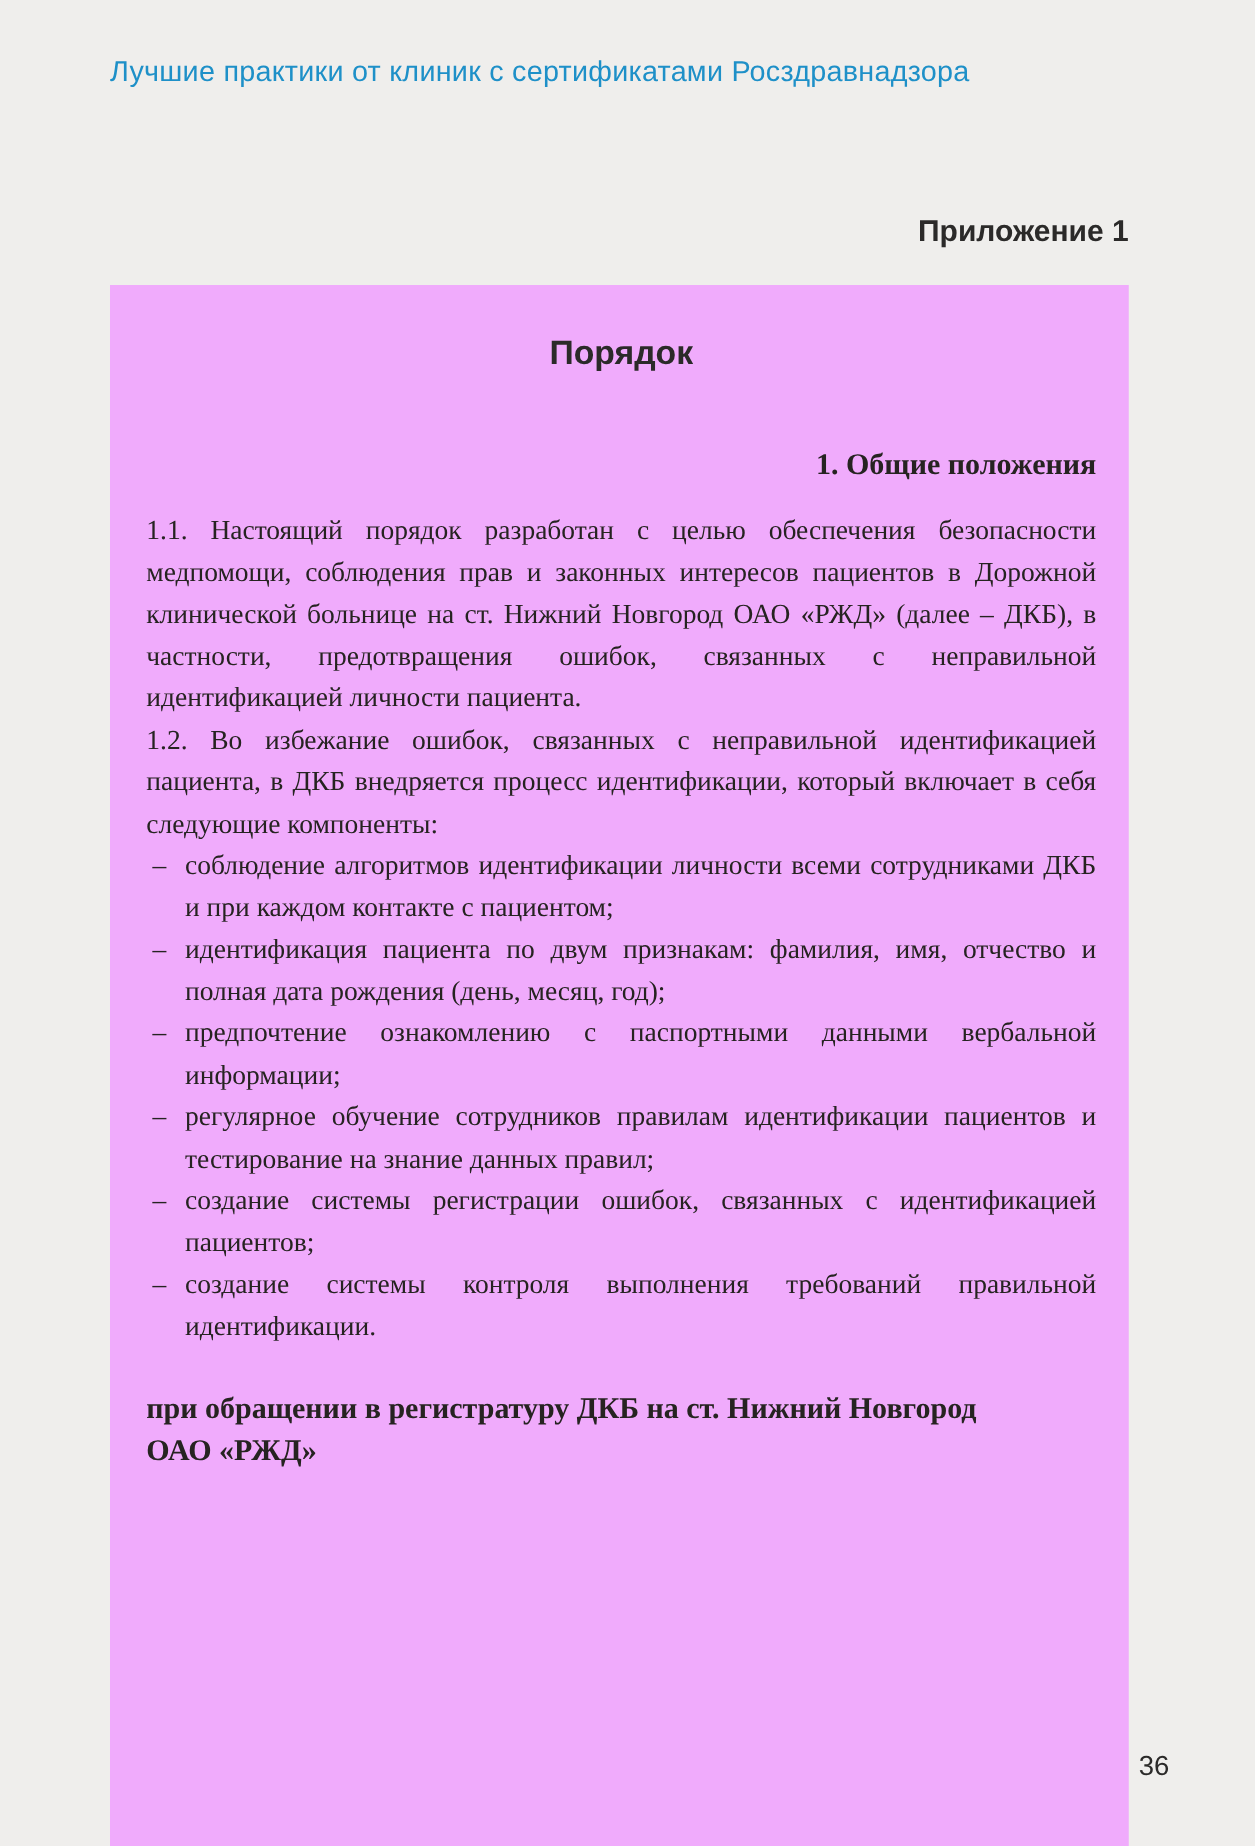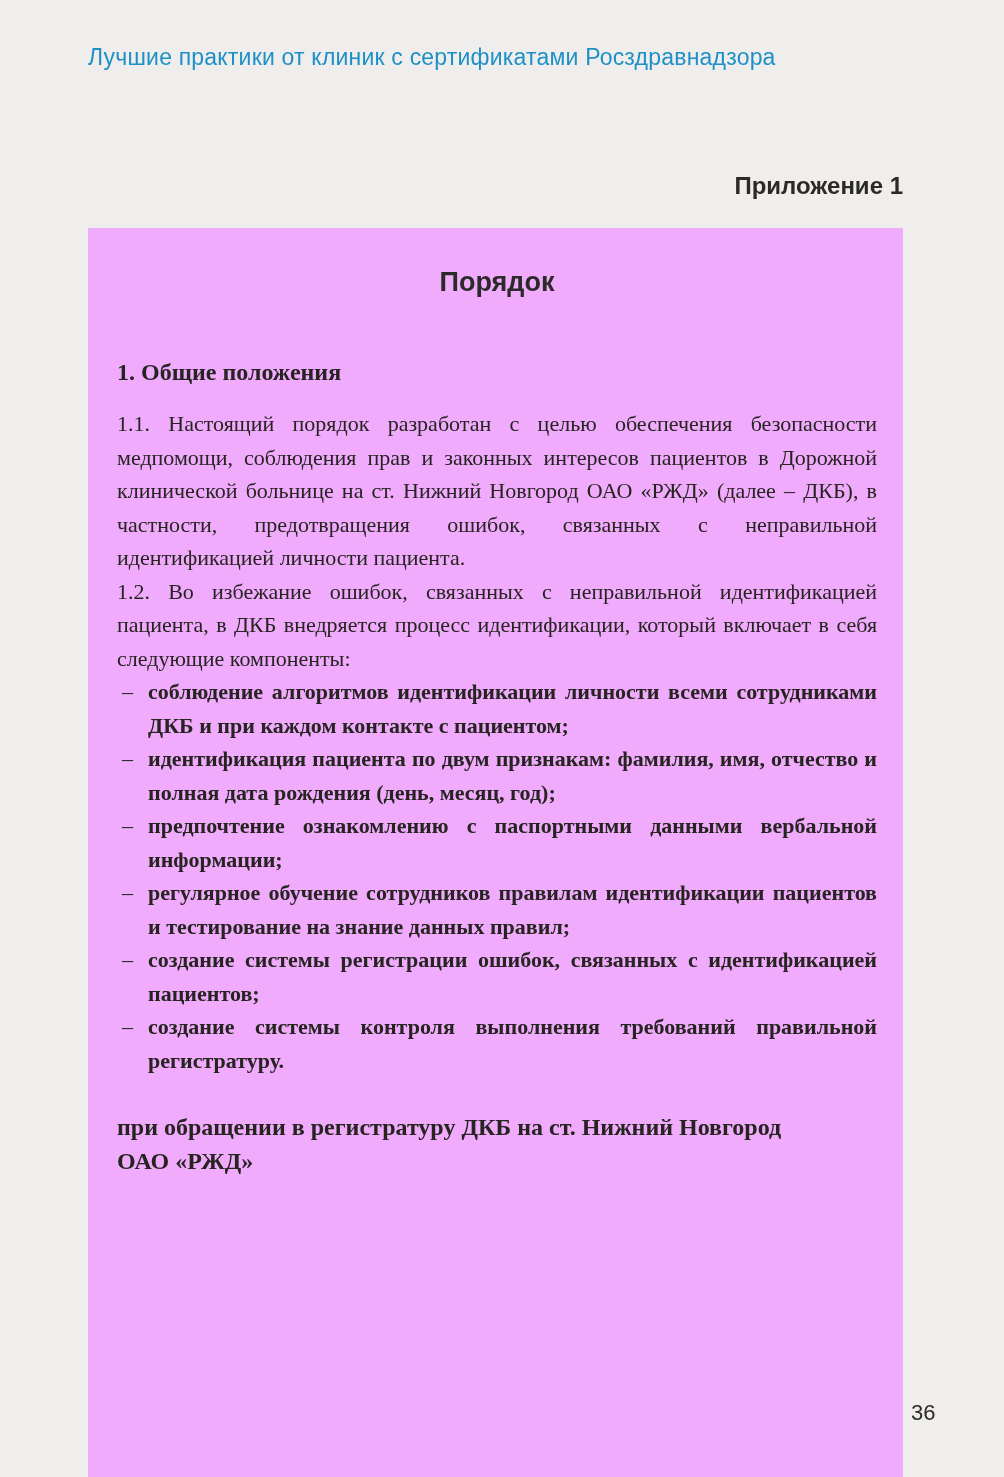--- a/index.html
+++ b/index.html
@@ -50,21 +50,21 @@
     line-height: 37px;
     color: #2b2a29;
   }
   .serif-heading {
     font-family: "Liberation Serif", serif;
     font-weight: bold;
     font-size: 24px;
     color: #262321;
     margin: 0;
   }
-  .section1-heading { margin-top: 58px; }
+  .section1-heading { margin-top: 58px; text-align: right; }
   .body-par {
     margin: 0;
     font-size: 22px;
     line-height: 33.5px;
     text-align: justify;
     hyphens: manual;
     color: #262321;
   }
   .p1-1 { margin-top: 21px; }
   .p1-2 { }
@@ -81,21 +81,20 @@
   }
   .bullet-dash {
     flex: 0 0 26px;
     margin-left: 5px;
     text-align: left;
   }
   .bullet-text {
     flex: 1 1 auto;
     text-align: justify;
     hyphens: manual;
-    font-weight: bold;
   }
   .section2-heading {
     margin-top: 33px;
     line-height: 34px;
   }
   .section2-heading .h-line { display: block; }
   .page-number {
     position: absolute;
     left: 911px;
     top: 1372px;
@@ -140,21 +139,21 @@
     <li class="bullet-item">
       <span class="bullet-dash">–</span>
       <span class="bullet-text">регулярное обучение сотрудников правилам идентификации пациен­тов и тестирование на знание данных правил;</span>
     </li>
     <li class="bullet-item">
       <span class="bullet-dash">–</span>
       <span class="bullet-text">создание системы регистрации ошибок, связанных с идентификацией пациентов;</span>
     </li>
     <li class="bullet-item">
       <span class="bullet-dash">–</span>
-      <span class="bullet-text">создание системы контроля выполнения требований правильной регистратуру.</span>
+      <span class="bullet-text">создание системы контроля выполнения требований правильной идентификации.</span>
     </li>
   </ul>
 
   <h2 class="serif-heading section2-heading">
     <span class="h-line">при обращении в регистратуру ДКБ на ст. Нижний Новгород</span>
     <span class="h-line">ОАО «РЖД»</span>
   </h2>
 
 
 </div>

